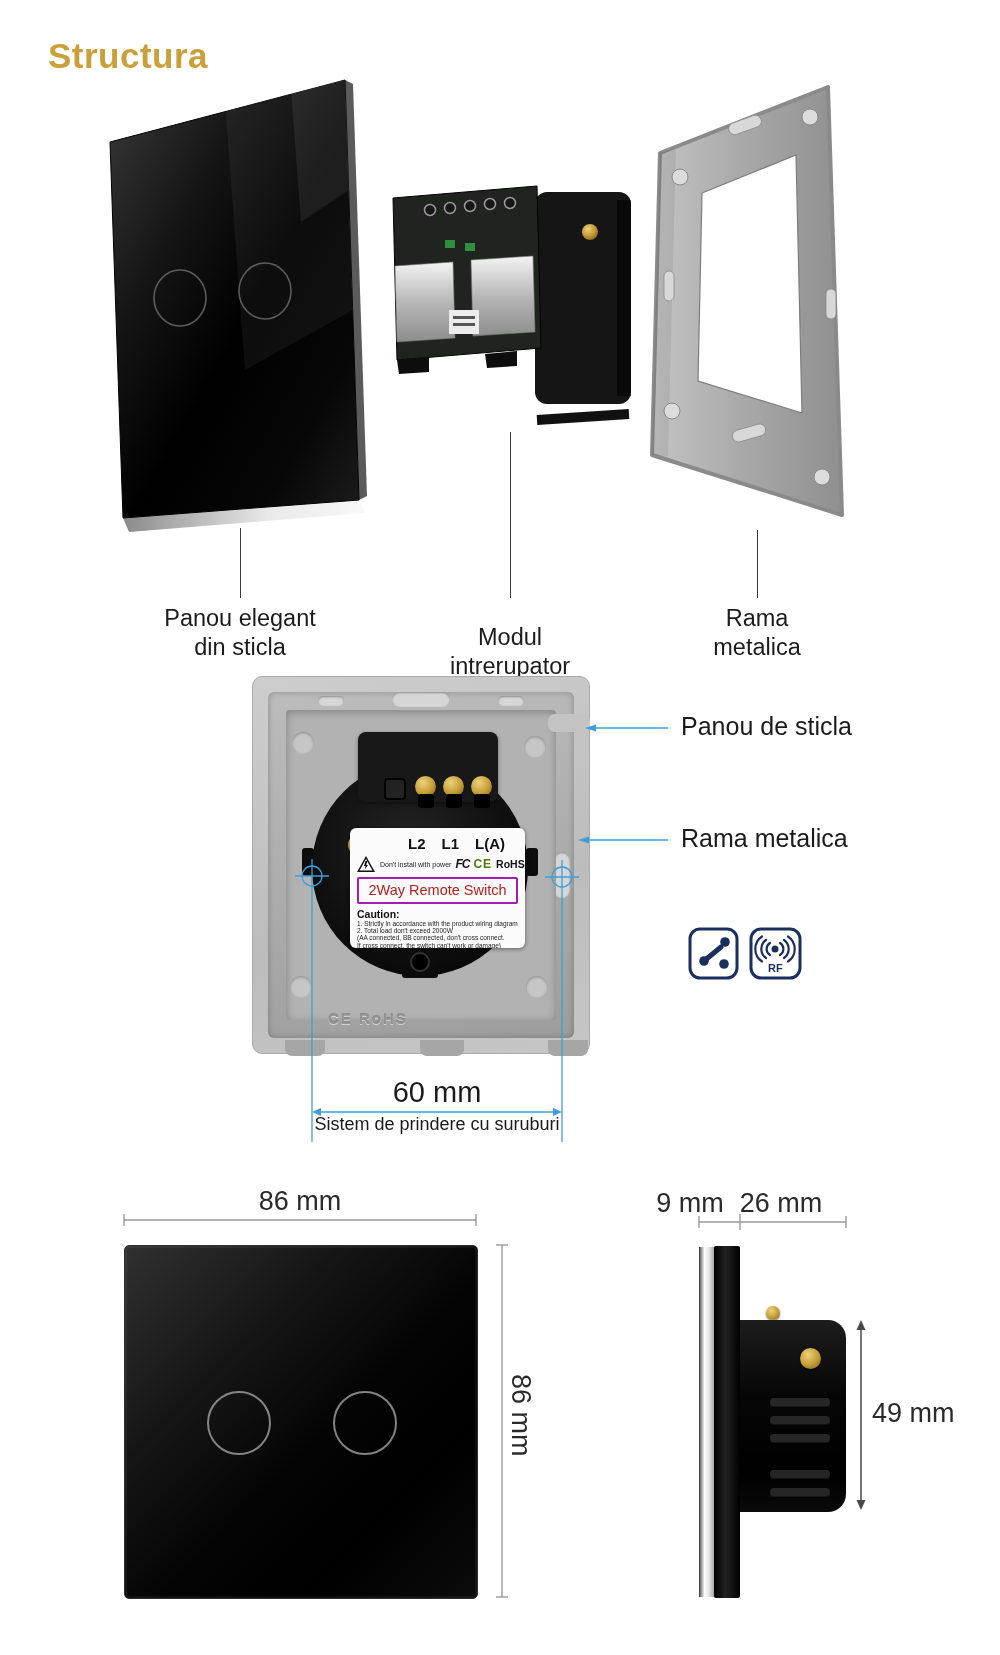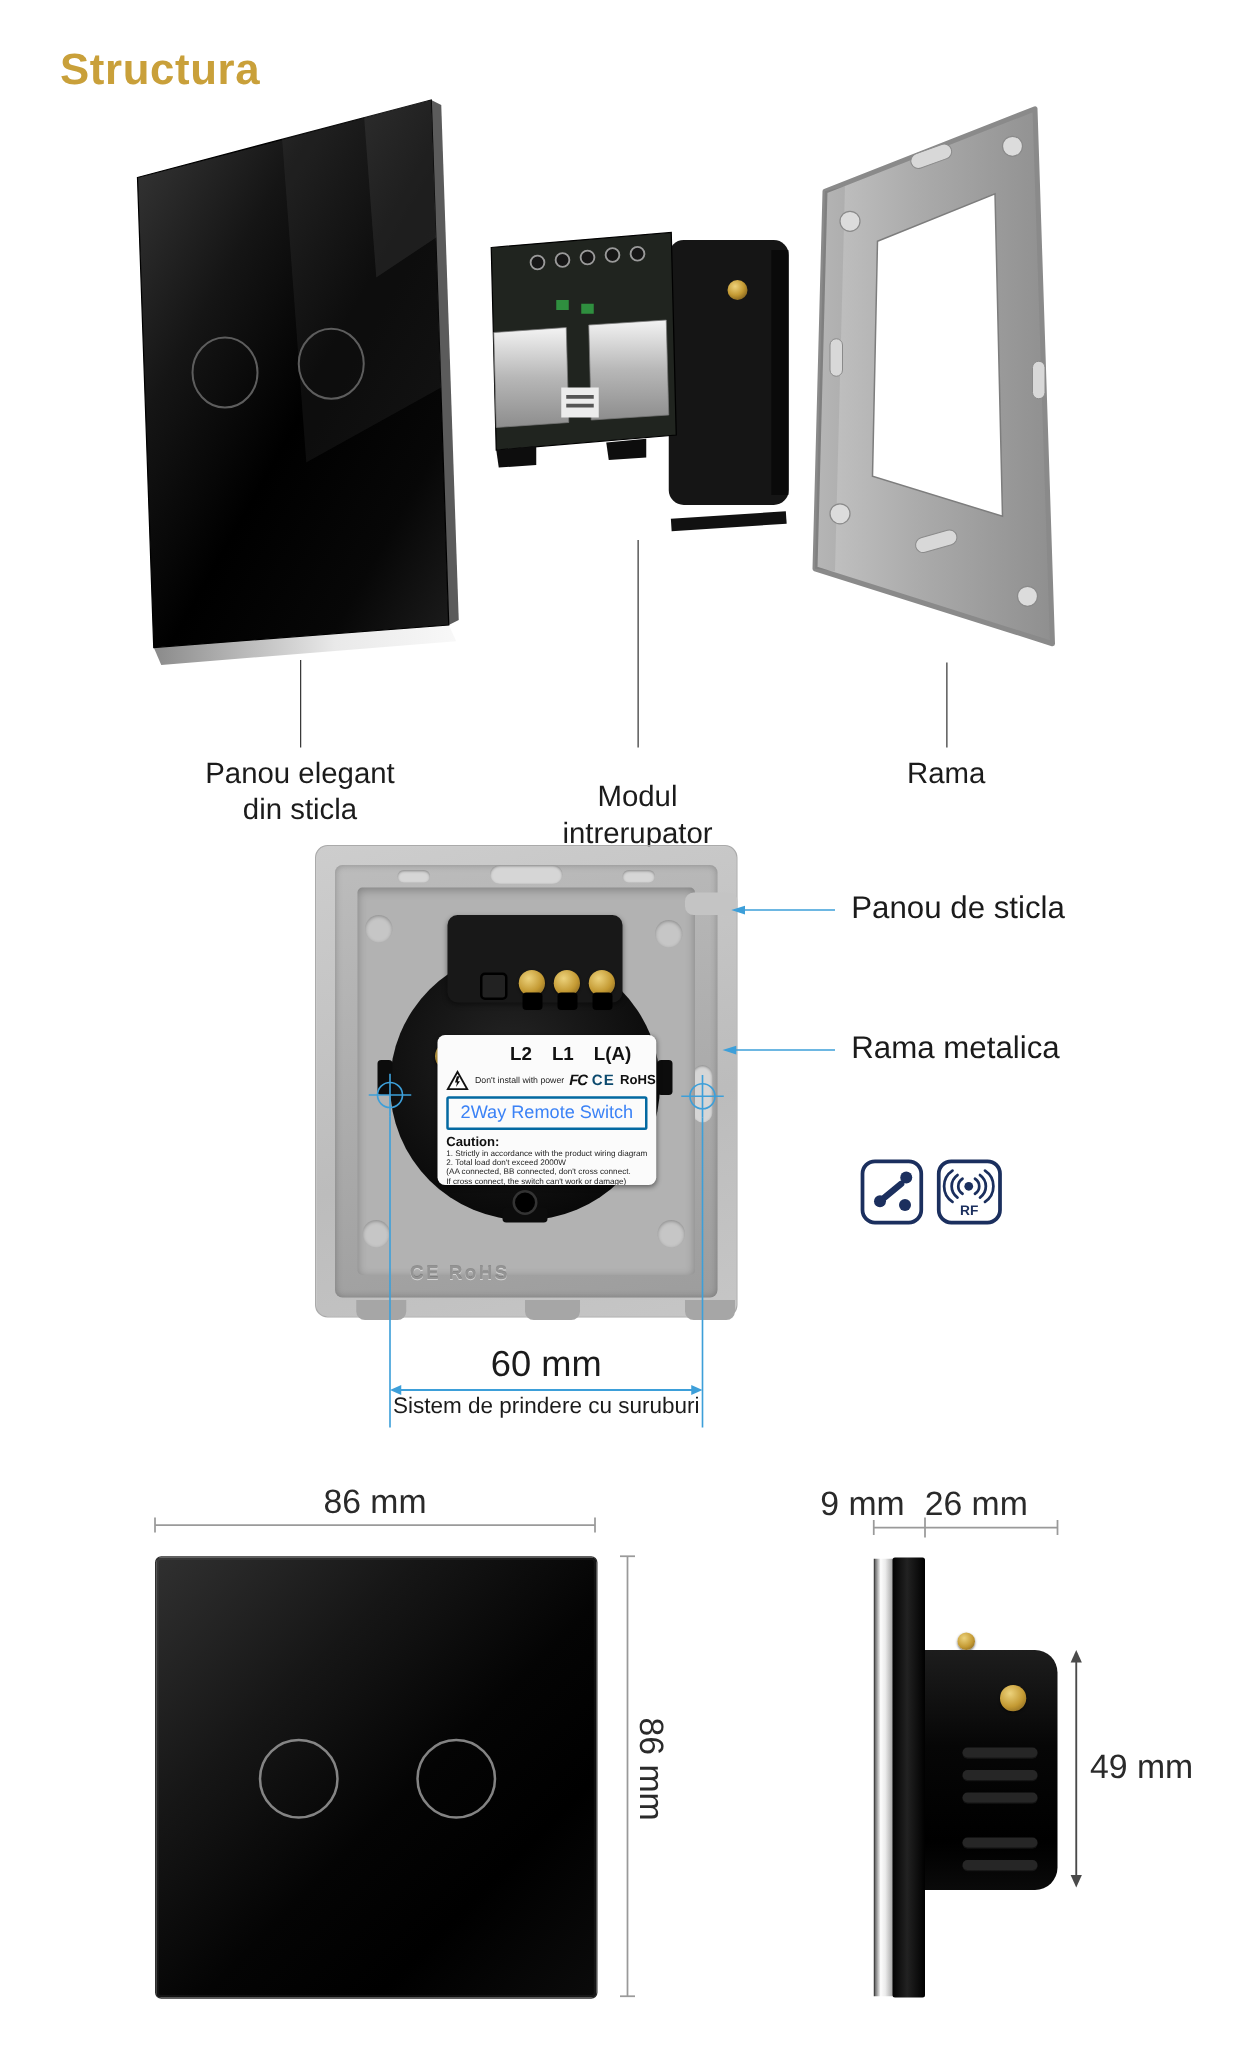--- a/index.html
+++ b/index.html
@@ -35,24 +35,24 @@
          background:radial-gradient(circle at 38% 32%,#ecd27c,#c49a33 55%,#77581a);
          box-shadow:0 1px 2px rgba(0,0,0,.6);}
   .thole{position:absolute;width:16px;height:14px;background:#000;border-radius:3px;}
   .hexnut{position:absolute;width:18px;height:18px;background:#222;border-radius:4px;border:2px solid #000;}
   .wlabel{position:absolute;left:98px;top:152px;width:175px;height:120px;background:#fbfbfb;border-radius:6px;
           box-shadow:0 1px 4px rgba(0,0,0,.45);overflow:hidden;}
   .wl-terms{display:flex;gap:16px;padding:7px 0 0 58px;font-size:15px;font-weight:700;color:#111;}
   .wl-warnrow{display:flex;align-items:center;gap:4px;padding:3px 0 0 6px;}
   .wl-warntext{font-size:7px;color:#222;}
   .wl-fc{font-size:12px;font-weight:700;font-style:italic;color:#111;letter-spacing:-1px;}
-  .wl-ce{font-size:12px;font-weight:700;color:#0c4a6e;letter-spacing:1px;}
+  .wl-ce{font-size:12px;font-weight:700;color:#4d7c0f;letter-spacing:1px;}
   .wl-rohs{font-size:10.5px;font-weight:700;color:#111;}
-  .wl-box{margin:4px 7px 0 7px;border:2px solid #0369a1;text-align:center;font-size:14.5px;
-          line-height:23px;color:#3b82f6;border-radius:2px;}
+  .wl-box{margin:4px 7px 0 7px;border:2px solid #a21caf;text-align:center;font-size:14.5px;
+          line-height:23px;color:#b91c1c;border-radius:2px;}
   .wl-caution{margin:4px 0 0 7px;font-size:10.5px;font-weight:600;color:#111;}
   .wl-line{margin-left:7px;font-size:6.5px;line-height:7.2px;color:#222;white-space:nowrap;}
   .emboss{position:absolute;font-size:15px;letter-spacing:2px;color:#949494;font-weight:600;
           text-shadow:0 1px 0 rgba(255,255,255,.55),0 -1px 0 rgba(0,0,0,.2);}
   
   .front-panel{position:absolute;left:124px;top:1245px;width:352px;height:352px;border-radius:5px;
                background:linear-gradient(135deg,#303030 0%,#161616 30%,#040404 55%,#000 75%,#0b0b0b 100%);
                border:1px solid #2e2e2e;box-shadow:inset 0 0 0 2px rgba(255,255,255,.05);}
   .touch-ring{position:absolute;width:60px;height:60px;border:2px solid #9a9a9a;border-radius:50%;opacity:.85;}
   .side-glass{position:absolute;left:699px;top:1247px;width:15px;height:350px;
@@ -162,20 +162,21 @@
     <div class="part-label" style="left:120px;top:604px;text-align:center;">
       <div>Panou elegant</div>
       <div>din sticla</div>
     </div>
     <div class="part-label" style="left:390px;top:604px;margin-top:19px;">
       <div>Modul</div>
       <div>intrerupator</div>
     </div>
     <div class="part-label" style="left:637px;top:604px;">
       <div>Rama</div>
+      <div>metalica</div>
     </div>
   </div>
 
   <div class="bv">
     <div class="glass"></div>
     <div class="tab-b" style="left:33px;top:364px;width:40px;"></div>
     <div class="tab-b" style="left:168px;top:364px;width:44px;"></div>
     <div class="tab-b" style="left:296px;top:364px;width:40px;"></div>
     <div class="frame"></div>
     <div class="slot" style="left:140px;top:16px;width:58px;height:15px;"></div>

